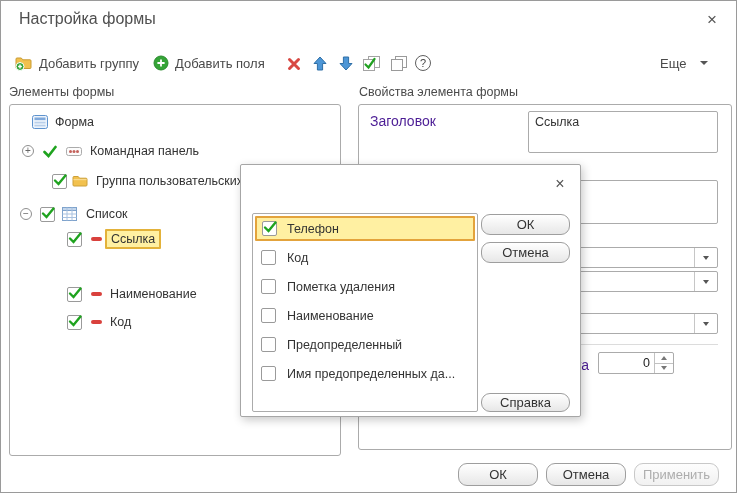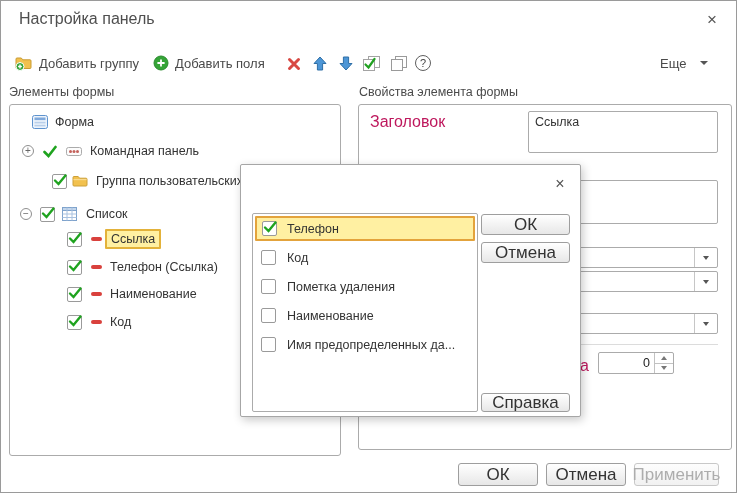--- a/index.html
+++ b/index.html
@@ -22,55 +22,55 @@
   .trow{position:absolute;left:1px;right:1px;height:24px;display:flex;align-items:center;font-size:12.5px;color:#333;cursor:default}
   .sp{flex:none;display:block;height:1px}
   .cb{flex:none;width:15px;height:15px;background:#fff;border:1px solid #9A9A9A;border-radius:2px;
       position:relative;box-sizing:border-box}
   .cb svg{position:absolute;left:0;top:-2px;overflow:visible}
   .exp{flex:none;width:12px;height:12px;border:1px solid #8F8F8F;border-radius:50%;font-size:10px;line-height:1;
        display:flex;align-items:center;justify-content:center;color:#666;box-sizing:border-box;background:#fff}
   .dash{flex:none;width:11px;height:4px;border-radius:2px;background:#D9413D}
   .hl{background:#FFF0A2;border:2px solid #E3B23A;padding:1px 4px;border-radius:1px;white-space:nowrap}
   .icn{flex:none;display:block}
-  .rlabel{position:absolute;font-size:16px;color:#be185d;white-space:nowrap}
+  .rlabel{position:absolute;font-size:14px;color:#4c1d95;white-space:nowrap}
   .rbox{position:absolute;background:#fff;border:1px solid #ABABAB;border-radius:2px;font-size:12.5px;box-sizing:border-box}
   .fieldtext{position:absolute;left:6px;top:3px;font-size:12.5px;color:#333}
   .cbtn{position:absolute;top:0;right:0;width:23px;height:100%;border-left:1px solid #C6C6C6;
         display:flex;align-items:center;justify-content:center;cursor:pointer;box-sizing:border-box}
   .dtri{width:0;height:0;border-left:3.5px solid transparent;border-right:3.5px solid transparent;border-top:4px solid #555}
   .sep{position:absolute;height:1px;background:#DCDCDC}
   .spinval{position:absolute;left:0;right:19px;top:0;bottom:0;display:flex;align-items:center;
            justify-content:flex-end;padding-right:4px;font-size:12.5px;color:#222}
   .spincol{position:absolute;right:0;top:0;bottom:0;width:18px;border-left:1px solid #C2C2C2;display:flex;flex-direction:column}
   .spup,.spdn{flex:1;display:flex;align-items:center;justify-content:center;cursor:pointer}
   .spup{border-bottom:1px solid #C2C2C2}
   .utri2{width:0;height:0;border-left:3px solid transparent;border-right:3px solid transparent;border-bottom:4px solid #777}
   .dtri2{width:0;height:0;border-left:3px solid transparent;border-right:3px solid transparent;border-top:4px solid #777}
-  .btn{position:absolute;height:23px;border:1px solid #9E9E9E;border-radius:3px;
-       background:linear-gradient(#FFFFFF,#E7E7E7);font-size:17px;color:#333;
+  .btn{position:absolute;height:23px;border:1px solid #9E9E9E;border-radius:9px;
+       background:linear-gradient(#FFFFFF,#E7E7E7);font-size:13px;color:#333;
        display:flex;align-items:center;justify-content:center;cursor:pointer;box-sizing:border-box}
   .btn.disabled{color:#ADADAD;border-color:#C8C8C8;background:linear-gradient(#FDFDFD,#F1F1F1);cursor:default}
   .modal{position:absolute;left:239px;top:163px;width:339px;height:251px;background:#fff;
          border:1px solid #A6A6A6;border-radius:2px;box-shadow:2px 3px 10px rgba(0,0,0,.22)}
   .mtitle{position:absolute;left:20px;top:11px;font-size:15.5px;color:#333;white-space:nowrap}
   .mclose{position:absolute;right:9px;top:8px;width:22px;height:22px;display:flex;align-items:center;
           justify-content:center;font-size:16px;color:#555;cursor:pointer}
   .mlist{position:absolute;left:11px;top:48px;width:224px;height:197px;border:1px solid #ABABAB;
          border-radius:2px;overflow:hidden;background:#fff}
   .mrow{height:29px;display:flex;align-items:center;gap:11px;padding-left:8px;font-size:12.5px;color:#333;cursor:default}
   .mrow.sel{height:25px;margin:2px;border:2px solid #E3A33C;background:#FFF0A2;border-radius:1px;
             padding-left:5px;gap:10px;box-sizing:border-box}
 </style>
 </head>
 <body>
 
 <div class="win">
 
-  <div class="title">Настройка панель</div>
+  <div class="title">Настройка формы</div>
   <div class="wclose">×</div>
 
   <div class="tbtn" style="left:152px">
     <svg class="icn" width="16" height="16">
       <circle cx="8" cy="8" r="7" fill="#35A437" stroke="#2A8C2D"></circle>
       <path d="M8 4.4 V11.6 M4.4 8 H11.6" stroke="#fff" stroke-width="1.8"></path>
     </svg>
     <span>Добавить поля</span>
   </div>
   <div class="tbtn" style="left:14px">
@@ -191,32 +191,20 @@
         <svg width="14" height="13">
           <path d="M2 7.5 L5.5 11 L12.5 2.5" stroke="#1FA31F" stroke-width="2.4" fill="none" stroke-linecap="round"></path>
         </svg>
       </span>
       <i class="sp" style="width:9px"></i>
       <span class="dash"></span>
       <i class="sp" style="width:3px"></i>
       <span class="hl">Ссылка</span>
     </div>
 
-    <div class="trow" style="top:150px">
-      <i class="sp" style="width:56px"></i>
-      <span class="cb">
-        <svg width="14" height="13">
-          <path d="M2 7.5 L5.5 11 L12.5 2.5" stroke="#1FA31F" stroke-width="2.4" fill="none" stroke-linecap="round"></path>
-        </svg>
-      </span>
-      <i class="sp" style="width:9px"></i>
-      <span class="dash"></span>
-      <i class="sp" style="width:8px"></i>
-      <span>Телефон (Ссылка)</span>
-    </div>
 
     <div class="trow" style="top:177px">
       <i class="sp" style="width:56px"></i>
       <span class="cb">
         <svg width="14" height="13">
           <path d="M2 7.5 L5.5 11 L12.5 2.5" stroke="#1FA31F" stroke-width="2.4" fill="none" stroke-linecap="round"></path>
         </svg>
       </span>
       <i class="sp" style="width:9px"></i>
       <span class="dash"></span>
@@ -297,20 +285,24 @@
       <div class="mrow">
         <span class="cb"></span>
         <span>Пометка удаления</span>
       </div>
       <div class="mrow">
         <span class="cb"></span>
         <span>Наименование</span>
       </div>
       <div class="mrow">
         <span class="cb"></span>
+        <span>Предопределенный</span>
+      </div>
+      <div class="mrow">
+        <span class="cb"></span>
         <span>Имя предопределенных да...</span>
       </div>
     </div>
 
     <div class="btn" style="right:10px;top:49px;width:89px;height:21px">ОК</div>
     <div class="btn" style="right:10px;top:77px;width:89px;height:21px">Отмена</div>
     <div class="btn" style="right:10px;top:228px;width:89px;height:19px">Справка</div>
   </div>
 
 </div>

